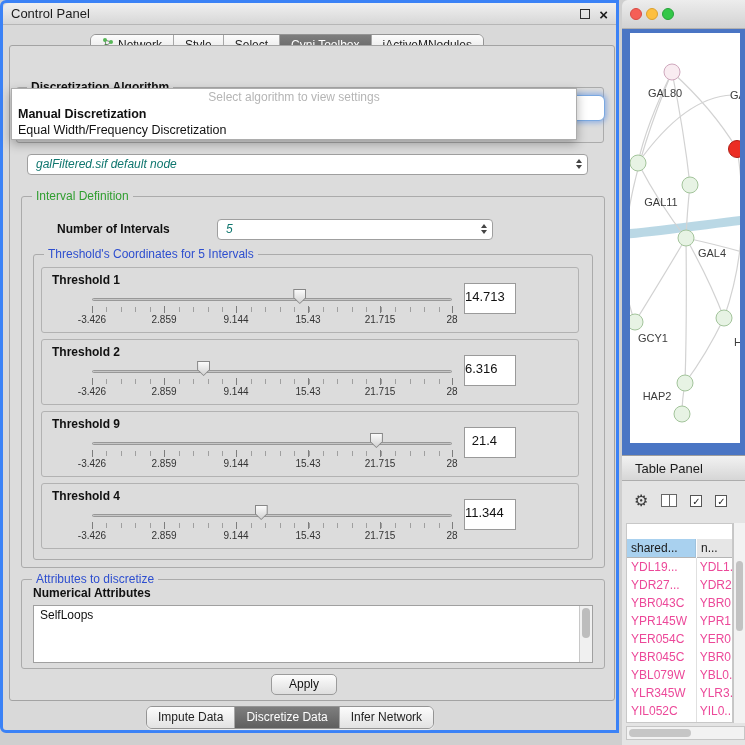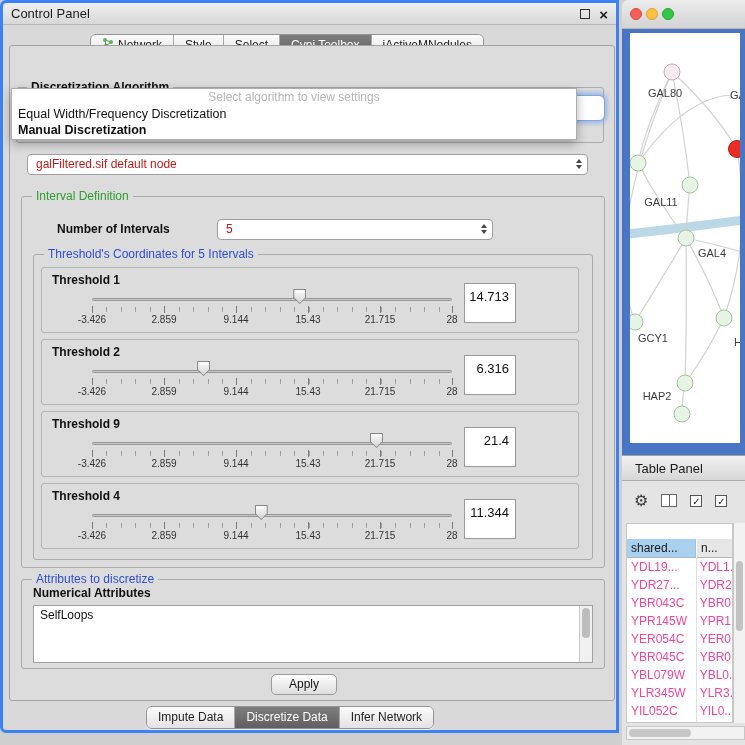--- a/index.html
+++ b/index.html
@@ -43,21 +43,21 @@
   .algo-popup{position:absolute;left:8px;top:85px;width:566px;height:52px;z-index:50;background:#fff;
     border:1px solid #adadad;box-shadow:0 4px 10px rgba(0,0,0,.3);}
   .popup-placeholder{text-align:center;color:#b5b5b5;font-size:12px;height:17px;line-height:17px;}
   .popup-opt{padding-left:6px;height:16px;line-height:16px;font-size:12.5px;color:#111;}
   .popup-opt.b{font-weight:bold;}
 
   .lbl{position:absolute;font-size:12px;color:#111;}
 
   
   .combo{position:absolute;height:21px;background:#fff;border:1px solid #9f9f9f;border-radius:4px;}
-  .combo-val{position:absolute;left:8px;top:0;line-height:19px;font-size:12px;color:#b91c1c;white-space:nowrap;}
+  .combo-val{position:absolute;left:8px;top:0;line-height:19px;font-size:12px;color:#0f766e;white-space:nowrap;font-style:italic;}
   .stepper{position:absolute;right:5px;top:4px;}
   .stepper .up{display:block;width:0;height:0;border-left:3.5px solid transparent;border-right:3.5px solid transparent;
     border-bottom:4.5px solid #444;margin-bottom:2px;}
   .stepper .down{display:block;width:0;height:0;border-left:3.5px solid transparent;border-right:3.5px solid transparent;
     border-top:4.5px solid #444;}
   .table-data-combo{left:24px;top:151px;width:561px;}
   .num-combo{left:214px;top:216px;width:276px;}
 
   .fs-interval{left:18px;top:193px;width:584px;height:372px;}
   .fs-thresholds{left:30px;top:251px;width:560px;height:306px;}
@@ -70,22 +70,22 @@
   .slider-track{position:absolute;left:50px;top:30px;width:360px;height:3px;background:#c6c6c6;
     border:1px solid #989898;border-radius:2px;}
   .slider-thumb{position:absolute;top:21px;width:13px;height:15px;background:#878787;
     clip-path:polygon(0 0,100% 0,100% 58%,50% 100%,0 58%);}
   .slider-thumb::after{content:"";position:absolute;inset:1px;background:linear-gradient(#fbfbfb,#d2d2d2);
     clip-path:polygon(0 0,100% 0,100% 58%,50% 100%,0 58%);}
   .minor-ticks{position:absolute;left:50px;top:39px;width:361px;height:5px;
     background:repeating-linear-gradient(to right,#9f9f9f 0,#9f9f9f 1px,transparent 1px,transparent 14.44px);}
   .major-ticks i{position:absolute;top:38px;width:1px;height:7px;background:#7d7d7d;}
   .tick-label{position:absolute;top:46px;transform:translateX(-50%);font-size:10px;color:#333;white-space:nowrap;}
-  .value-box{position:absolute;left:422px;top:15px;width:52px;height:40px;background:#fff;
-    border:1px solid #9a9a9a;font-size:13px;line-height:26px;text-align:right;padding-right:6px;color:#111;}
+  .value-box{position:absolute;left:422px;top:15px;width:52px;height:31px;background:#fff;
+    border:1px solid #9a9a9a;font-size:13px;line-height:26px;text-align:right;padding-right:18px;color:#111;}
 
   
   .attr-listbox{position:absolute;left:30px;top:602px;width:560px;height:58px;background:#fff;
     border:1px solid #a0a0a0;overflow:hidden;}
   .list-item{font-size:12px;line-height:17px;padding:1px 0 0 6px;color:#111;}
   .list-scrollbar{position:absolute;right:0;top:0;width:13px;height:100%;background:#f0f0f0;border-left:1px solid #c8c8c8;}
   .list-thumb{position:absolute;left:2px;top:2px;width:8px;height:30px;background:#bdbdbd;border-radius:4px;}
 
   .apply-btn{position:absolute;left:268px;top:671px;width:66px;height:21px;border:1px solid #9b9b9b;border-radius:5px;
     background:linear-gradient(#fdfdfd,#dedede);font-size:12px;text-align:center;line-height:19px;color:#111;}
@@ -169,22 +169,22 @@
 
   <div class="panel-outer"></div>
 
   <div class="fieldset fs-disc">
     <span class="fs-title t-bold">Discretization Algorithm</span>
   </div>
   <div class="combo-remnant"></div>
 
   <div class="algo-popup">
     <div class="popup-placeholder">Select algorithm to view settings</div>
+    <div class="popup-opt b">Manual Discretization</div>
     <div class="popup-opt">Equal Width/Frequency Discretization</div>
-    <div class="popup-opt b">Manual Discretization</div>
   </div>
 
   <span class="lbl" style="left:24px;top:124px;text-decoration:underline;">Table Data</span>
   <div class="combo table-data-combo">
     <span class="combo-val">galFiltered.sif default node</span>
     <span class="stepper">
         <span class="up"></span>
         <span class="down"></span>
       </span>
   </div>

